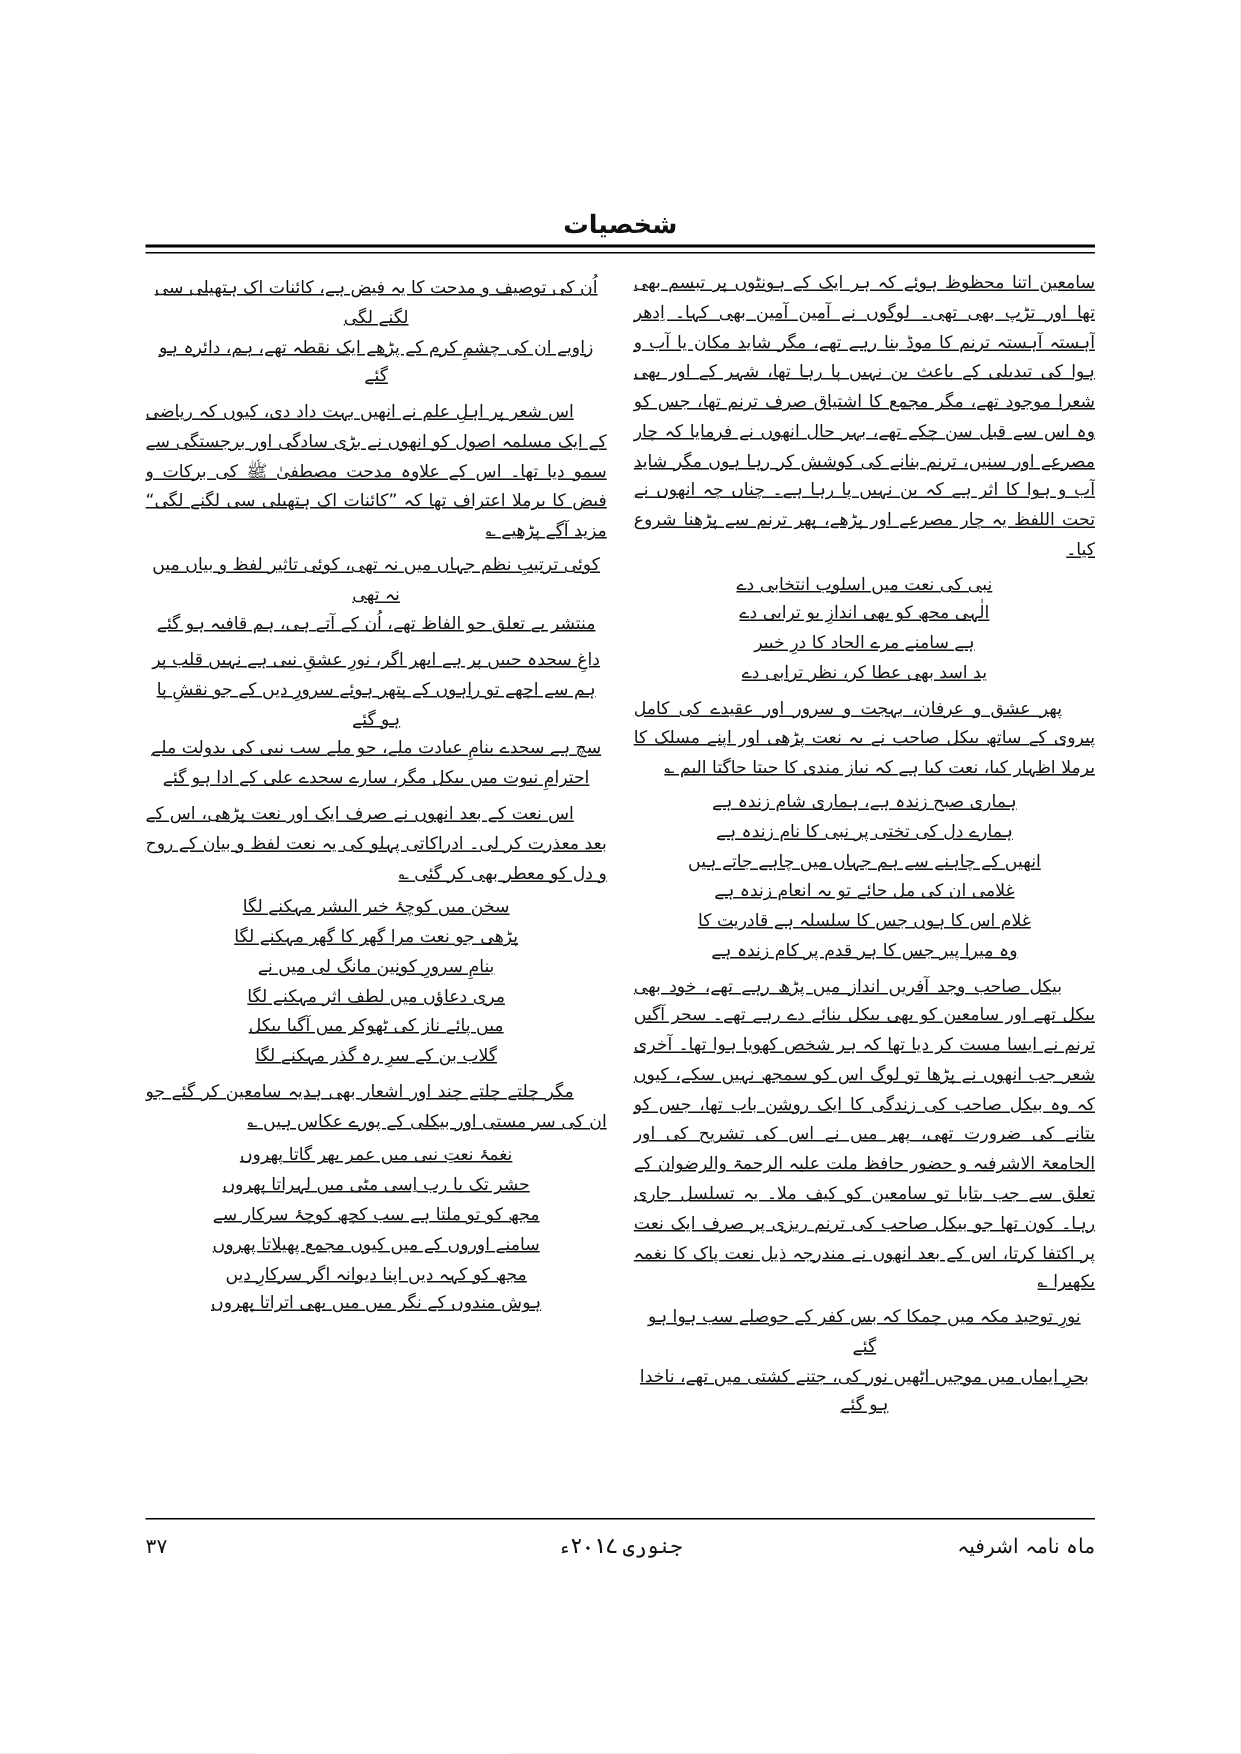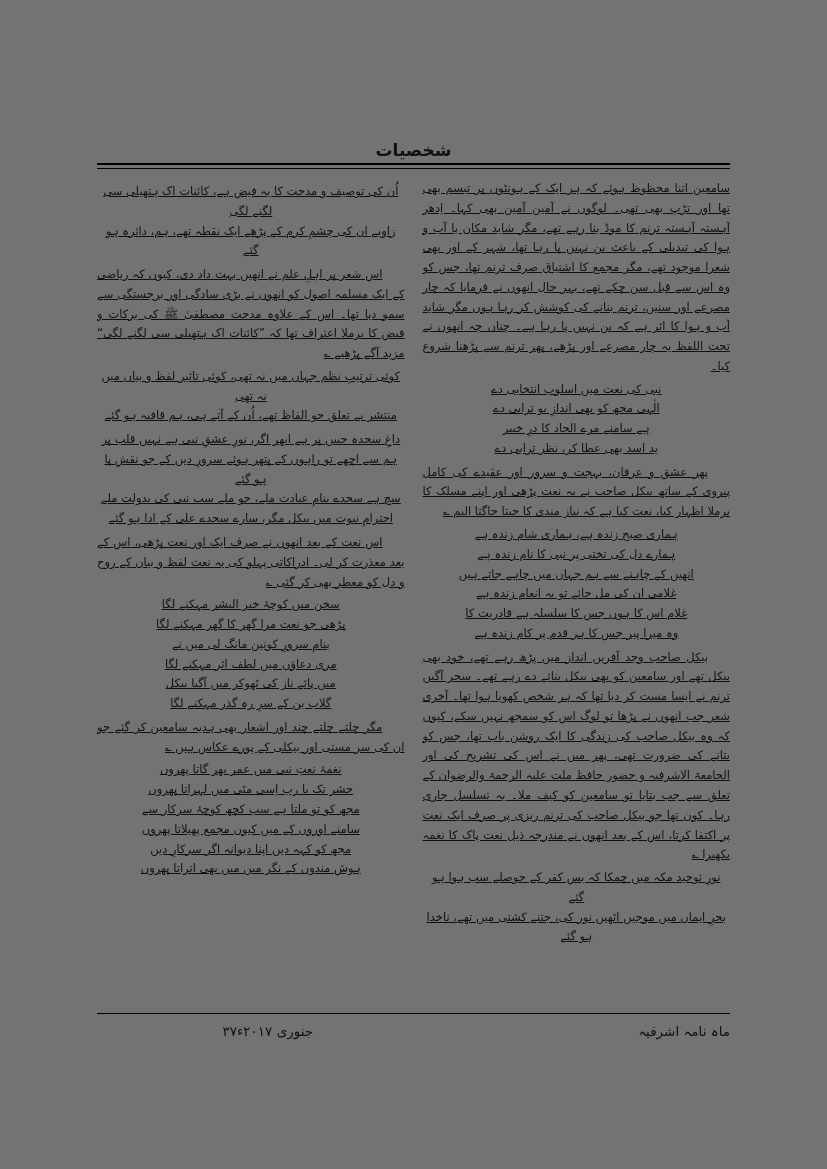--- a/index.html
+++ b/index.html
@@ -1,19 +1,19 @@
 <!DOCTYPE html>
 <html lang="ur" dir="rtl"><head>
 <meta charset="utf-8">
 <style>
   html,body { margin:0; padding:0; background:#e8e8e8; }
   .page {
     width:827px; height:1169px;
     margin:0 auto;
-    background:#737373;
+    background:#ffffff;
     color:#111111;
     font-family:"DejaVu Sans", sans-serif;
     position:relative;
     overflow:hidden;
     direction:rtl;
   }
   .content {
     position:absolute;
     top:140px; right:97px; left:97px; bottom:130px;
     display:flex; flex-direction:column;
@@ -48,22 +48,22 @@
   .verse-line { text-align:center; }
   .verse.wide .verse-line { text-align:center; }
   .page-footer { flex:0 0 auto; }
   .footer-rule { border-top:1.5px solid #000; margin-top:6px; }
   .footer-row {
     display:flex; justify-content:space-between; align-items:baseline;
     padding-top:9px;
     font-size:13.5px;
   }
   .footer-row .magazine { min-width:140px; text-align:right; }
-  .footer-row .date { flex:1; text-align:left; }
-  .footer-row .pagenum { min-width:140px; text-align:right; }
+  .footer-row .date { flex:1; text-align:center;font-family:Liberation Serif, serif; }
+  .footer-row .pagenum { min-width:140px; text-align:left; }
 </style>
 </head>
 <body>
 
 <div class="page">
   <div class="content">
 
     <header class="page-header">
       <h1 class="page-title">شخصیات</h1>
       <div class="header-rule"></div>

